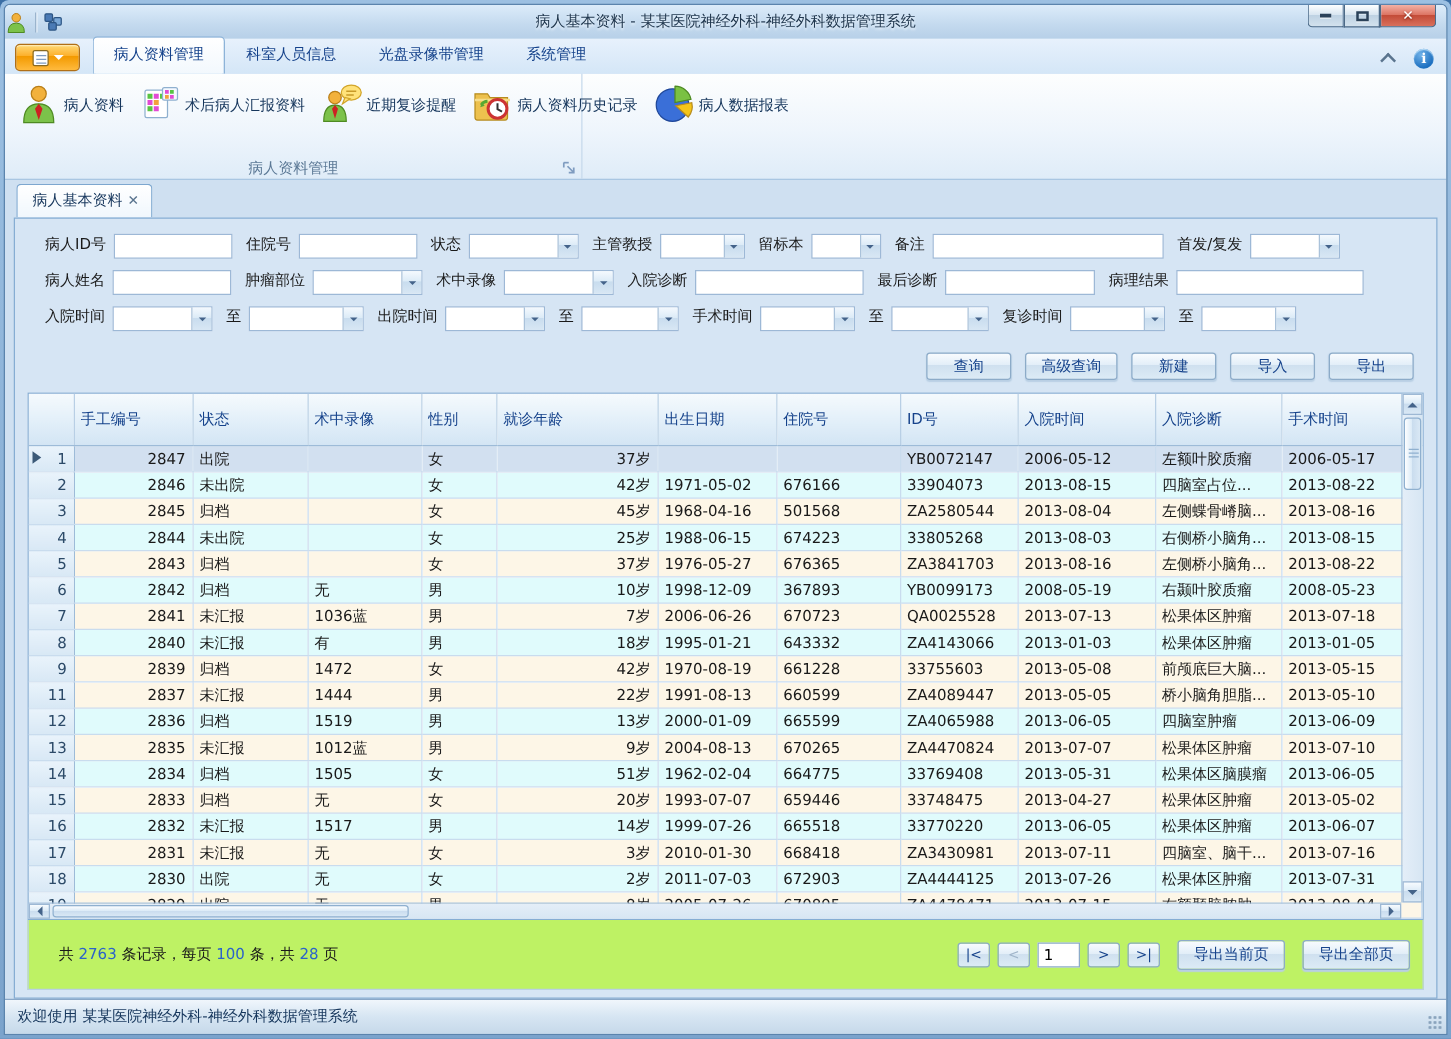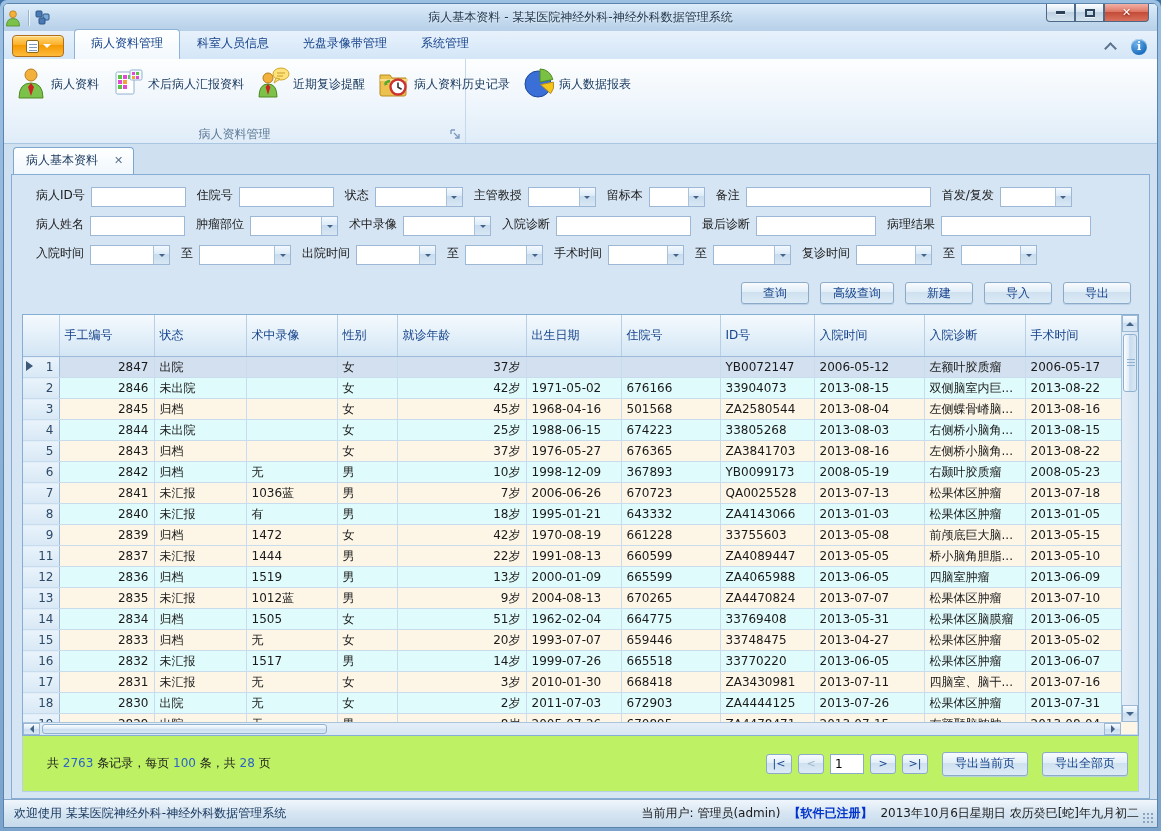--- a/index.html
+++ b/index.html
@@ -65,21 +65,21 @@
                     padding:3px 6px; border-radius:3px; cursor:pointer; gap:3px; }
   .ribbon-big-btn .blabel { color:#16365c; white-space:nowrap; }
   .group-caption { height:17px; display:flex; align-items:center; justify-content:center;
                    color:#5c7996; position:relative; }
   .dialog-launcher { position:absolute; right:4px; bottom:3px; width:11px; height:11px; cursor:pointer; }
 
   
   .workspace { flex:1; background:#cfe0f1; padding:5px 7px 0 7px; display:flex; flex-direction:column; }
   .doc-tabstrip { height:25px; display:flex; align-items:flex-end; padding-left:2px; flex:none; }
   .doc-tab { background:linear-gradient(#ffffff,#f0f7fd); border:1px solid #7da7cf; border-bottom:none;
-             border-radius:4px 4px 0 0; padding:4px 10px 5px 12px; display:flex; gap:16px; align-items:center;
+             border-radius:4px 4px 0 0; padding:4px 10px 5px 12px; display:flex; gap:4px; align-items:center;
              color:#16365c; cursor:pointer; }
   .doc-tab-close { color:#5a748e; font-weight:bold; font-size:11px; cursor:pointer; }
 
   .content-panel { flex:1; border:1px solid #86add3; background:#d6e5f4; padding:6px 10px 0 10px;
                    display:flex; flex-direction:column; }
 
   
   .filter-area { padding:6px 2px 2px 14px; }
   .filter-row { display:flex; align-items:flex-start; margin-bottom:9px; white-space:nowrap; }
   .f-label { color:#1a1a1a; margin-right:6px; }
@@ -496,21 +496,21 @@
                   <td class="rownum ar">2</td>
                   <td class="data ar">2846</td>
                   <td class="data">未出院</td>
                   <td class="data"></td>
                   <td class="data">女</td>
                   <td class="data ar">42岁</td>
                   <td class="data">1971-05-02</td>
                   <td class="data">676166</td>
                   <td class="data">33904073</td>
                   <td class="data">2013-08-15</td>
-                  <td class="data">双侧脑室内巨...</td>
+                  <td class="data">四脑室占位...</td>
                   <td class="data">2013-08-22</td>
                 </tr>
                 <tr class="zebra-a">
                   <td class="rownum ar">3</td>
                   <td class="data ar">2845</td>
                   <td class="data">归档</td>
                   <td class="data"></td>
                   <td class="data">女</td>
                   <td class="data ar">45岁</td>
                   <td class="data">1968-04-16</td>
@@ -763,22 +763,17 @@
             <div class="btn">导出当前页</div>
             <div class="btn">导出全部页</div>
           </div>
         </div>
 
       </div>
     </div>
 
     <div class="statusbar">
       <div class="status-left">欢迎使用 某某医院神经外科-神经外科数据管理系统</div>
-      <div class="status-right">
-        <span>当前用户: 管理员(admin)</span>
-        <span class="registered">【软件已注册】</span>
-        <span>2013年10月6日星期日 农历癸巳[蛇]年九月初二</span>
-      </div>
       <div class="grip"></div>
     </div>
 
   </div>
 </div>
 
 </body></html>

